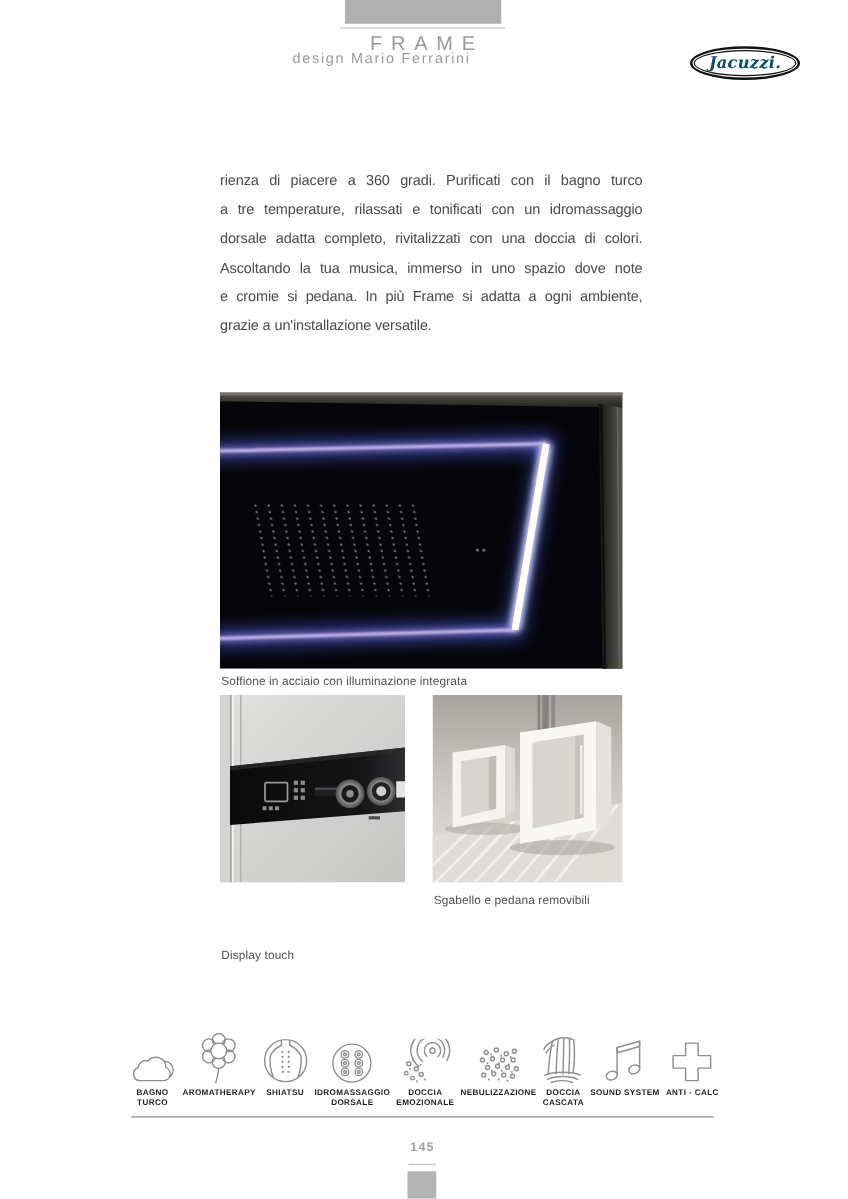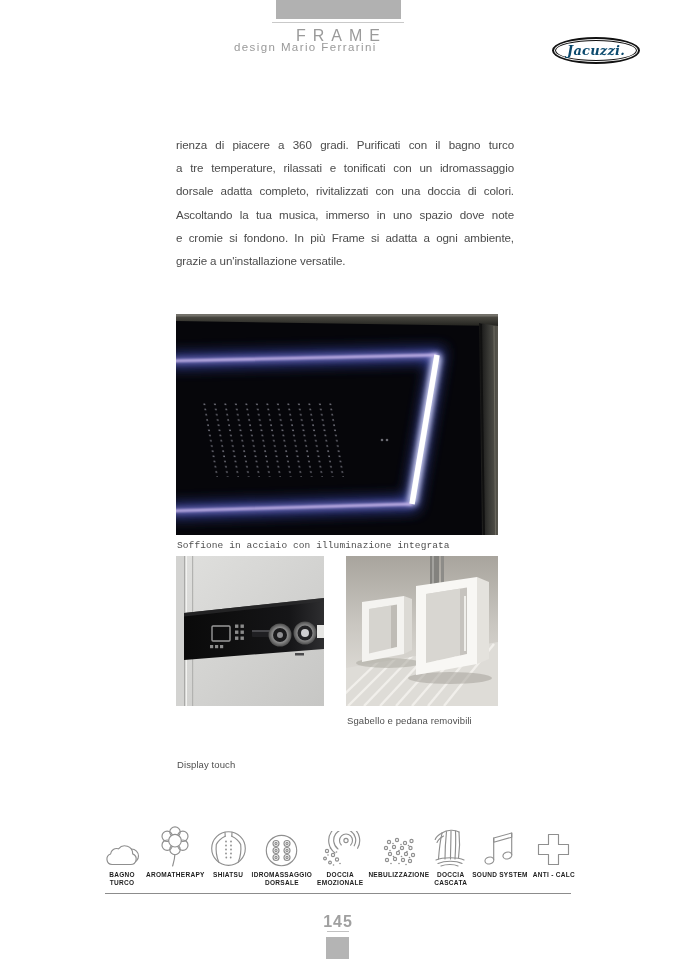--- a/index.html
+++ b/index.html
@@ -19,37 +19,37 @@
   .brand-inner{position:absolute;inset:1px;border:1px solid #111;border-radius:50%;}
   .brand-text{position:relative;font-family:"DejaVu Serif", serif;font-weight:bold;font-style:italic;
     font-size:13px;color:#0c4a6e;letter-spacing:0.2px;}
   
   .intro{position:absolute;left:176px;top:133px;width:338px;color:#4b4b4b;font-size:11.6px;letter-spacing:-0.1px;}
   .intro-line{height:23.2px;line-height:23.2px;text-align:justify;text-align-last:justify;}
   .intro-line:last-child{text-align-last:left;}
   
   .photo-main{position:absolute;left:176px;top:314px;width:322px;height:221px;}
   .caption{position:absolute;font-size:9.5px;color:#4f4f4f;letter-spacing:0.1px;}
-  .caption-main{left:177px;top:540px;font-family:Liberation Mono, monospace;}
+  .caption-main{left:177px;top:540px;}
   .photo-display{position:absolute;left:176px;top:556px;width:148px;height:150px;}
   .photo-stool{position:absolute;left:346px;top:556px;width:152px;height:150px;}
   .caption-left{left:177px;top:715px;margin-top:44px;}
   .caption-right{left:347px;top:715px;}
   
   .features{position:absolute;left:103px;top:825px;width:472px;display:flex;
     justify-content:space-between;align-items:flex-start;}
   .feature{display:flex;flex-direction:column;align-items:center;}
   .feature-icon{height:42px;display:flex;align-items:flex-end;justify-content:center;}
   .feature-icon svg{display:block;}
   .feature-label{margin-top:4px;font-size:6.5px;font-weight:bold;color:#1d1d1d;text-align:center;
     white-space:pre-line;line-height:7.5px;letter-spacing:0.3px;}
   .features-rule{position:absolute;left:105px;top:893px;width:466px;height:1px;background:#8c8c8c;}
   
   .page-number{position:absolute;left:308px;top:913px;width:60px;text-align:center;
-    font-size:16px;font-weight:bold;color:#a0a0a0;letter-spacing:1px;}
+    font-size:10px;font-weight:bold;color:#a0a0a0;letter-spacing:1px;}
   .page-number-rule{position:absolute;left:327px;top:931px;width:22px;height:1px;background:#c2c2c2;}
   .page-square{position:absolute;left:326px;top:937px;width:23px;height:22px;background:#b4b4b4;}
   .icon-stroke{stroke:#8f8f8f;stroke-width:1.15;fill:none;stroke-linecap:round;stroke-linejoin:round;}
 </style>
 </head>
 <body>
 
 <div class="header-bar"></div>
 <div class="header-rule"></div>
 <div class="header-title">FRAME</div>
@@ -57,21 +57,21 @@
 <div class="brand">
   <div class="brand-inner"></div>
   <span class="brand-text">Jacuzzi.</span>
 </div>
 
 <div class="intro">
   <div class="intro-line">rienza di piacere a 360 gradi. Purificati con il bagno turco</div>
   <div class="intro-line">a tre temperature, rilassati e tonificati con un idromassaggio</div>
   <div class="intro-line">dorsale adatta completo, rivitalizzati con una doccia di colori.</div>
   <div class="intro-line">Ascoltando la tua musica, immerso in uno spazio dove note</div>
-  <div class="intro-line">e cromie si fondono. In più Frame si adatta a ogni ambiente,</div>
+  <div class="intro-line">e cromie si pedana. In più Frame si adatta a ogni ambiente,</div>
   <div class="intro-line">grazie a un'installazione versatile.</div>
 </div>
 
 <div class="photo-main">
   <svg width="322" height="221" viewBox="0 0 322 221">
     <defs>
       <linearGradient id="ftop" x1="0" y1="0" x2="0" y2="1">
         <stop offset="0" stop-color="#56544c"></stop>
           <stop offset="1" stop-color="#23231f"></stop>
       </linearGradient>

